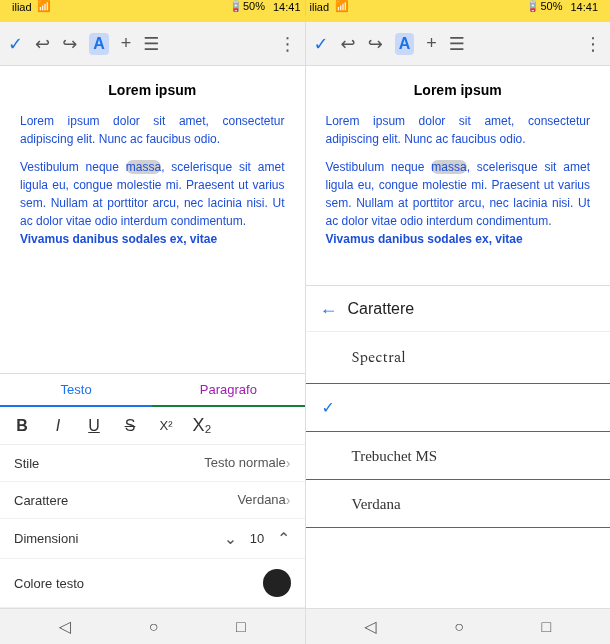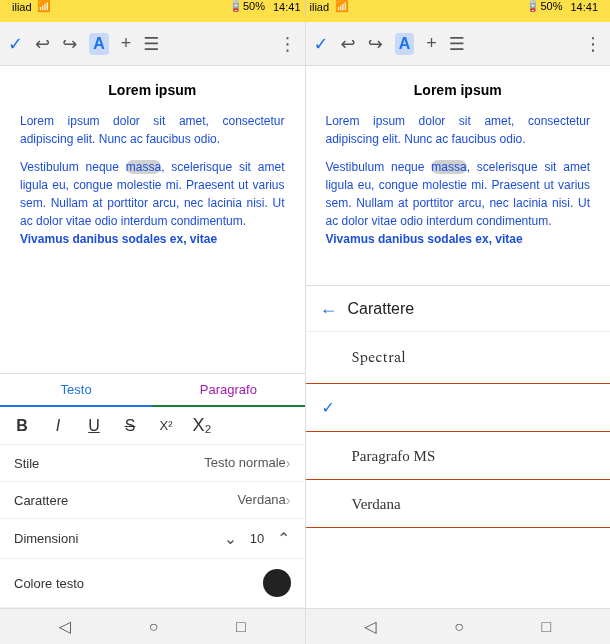--- a/index.html
+++ b/index.html
@@ -396,21 +396,21 @@
     <div class="char-list" id="char-list-container">
     <div class="char-item">
       <span class="check">✓</span>
       <span class="char-font-name" style="font-family:'Spectral',serif">Spectral</span>
     </div>
         <div class="char-item selected">
       <span class="check">✓</span>
     </div>
         <div class="char-item">
       <span class="check">✓</span>
-      <span class="char-font-name" style="font-family:'Trebuchet MS',serif">Paragrafo MS</span>
+      <span class="char-font-name" style="font-family:'Trebuchet MS',serif">Trebuchet MS</span>
     </div>
         <div class="char-item">
       <span class="check">✓</span>
       <span class="char-font-name" style="font-family:'Verdana',serif">Verdana</span>
     </div>
       </div>
   </div>
 
 </div>
 

